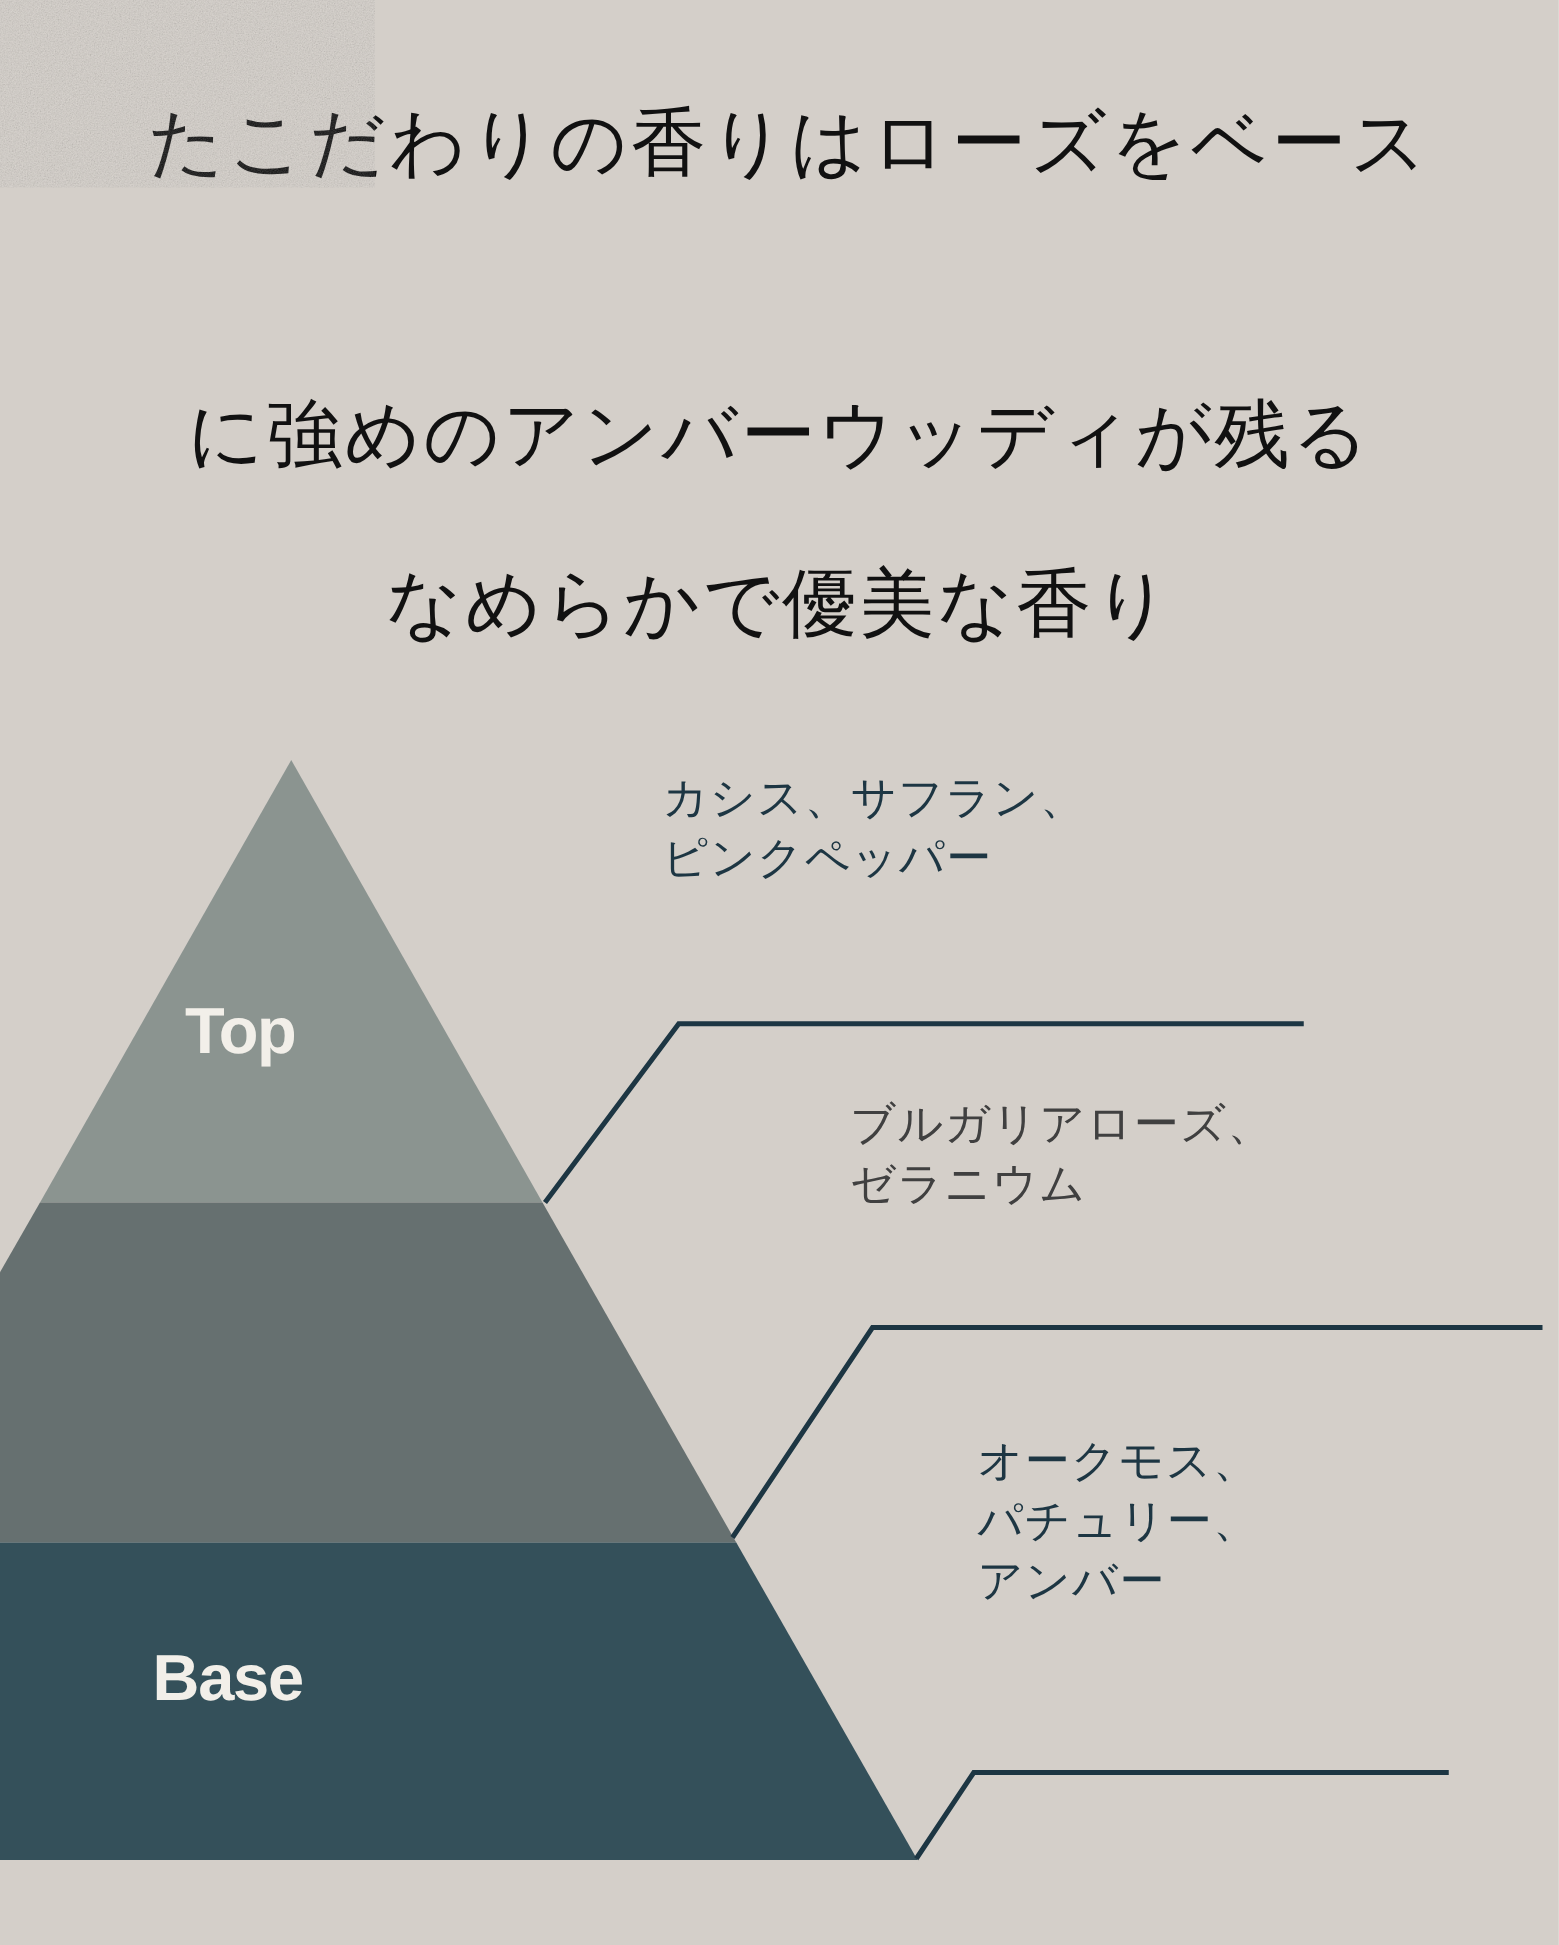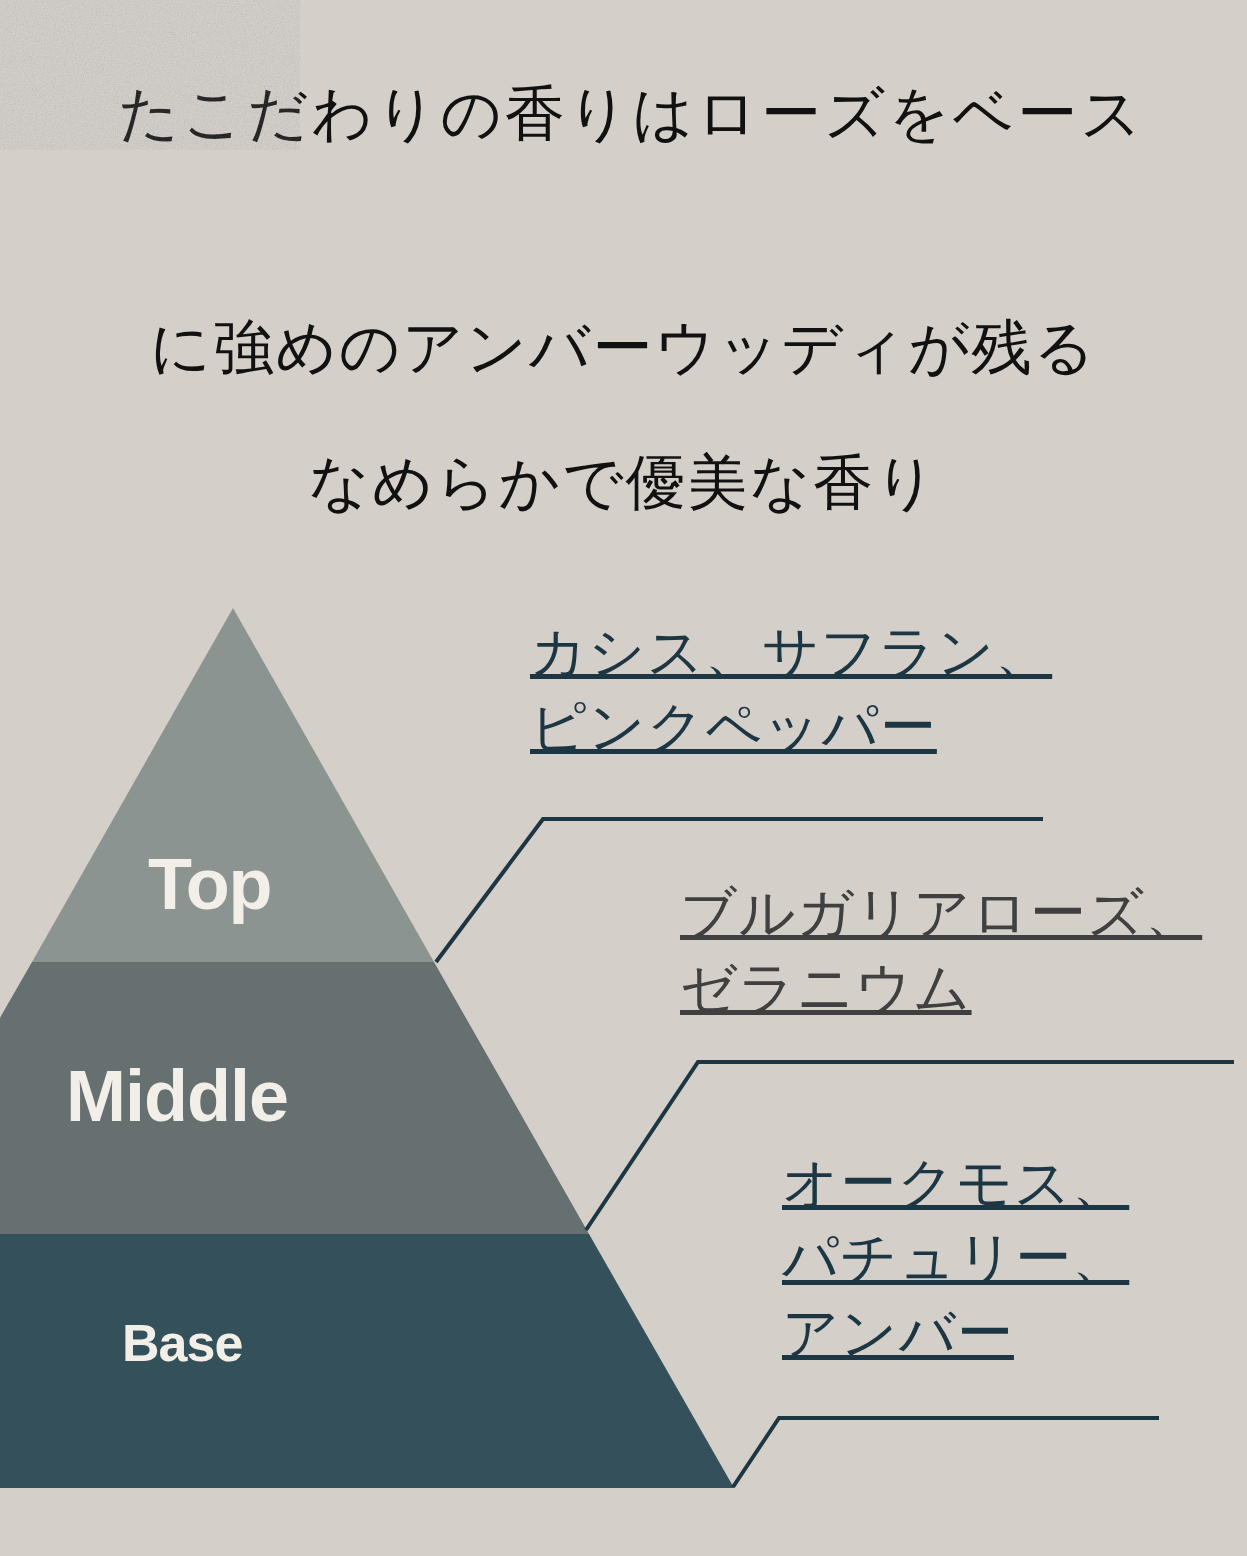--- a/index.html
+++ b/index.html
@@ -51,34 +51,33 @@
     width:1247px;height:1556px;
   }
   .band-label{
     position:absolute;
     color:#f2efe9;
     font-weight:700;
     font-size:70px;
     letter-spacing:-1px;
     z-index:20;
   }
-  #label-top   {left:148px; top:843px;  font-size:72px;}
+  #label-top   {left:148px; top:795px;  font-size:52px;}
   #label-middle{left:66px;  top:1055px; font-size:72px;}
   #label-base  {left:122px; top:1313px; font-size:52px;}
 
   
   .note{
     position:absolute;
     color:#1d3643;
-    font-size:56px;
+    font-size:36px;
     line-height:1.34;
     letter-spacing:1px;
     white-space:nowrap;
     z-index:25;
-    text-decoration:underline;
   }
   #note-top   {left:530px; top:614px;}
   #note-middle{left:680px; top:875px;}
   #note-base  {left:782px; top:1145px;}
 </style>
 </head>
 <body style="background: rgb(212, 207, 201);">
 
 <div id="stage">
 
@@ -95,21 +94,20 @@
     <polygon points="589,1234 734,1488 -269,1488 -124,1234" fill="#34505a"></polygon>
 
     <polyline points="436,962 543,819 1043,819" fill="none" stroke="#1d3643" stroke-width="4" stroke-linejoin="miter"></polyline>
 
     <polyline points="586,1230 698,1062 1234,1062" fill="none" stroke="#1d3643" stroke-width="4" stroke-linejoin="miter"></polyline>
 
     <polyline points="733,1487 779,1418 1159,1418" fill="none" stroke="#1d3643" stroke-width="4" stroke-linejoin="miter"></polyline>
   </svg>
 
   <div class="band-label" id="label-top" style="color: rgb(242, 239, 233);">Top</div>
-  <div class="band-label" id="label-middle" style="color: rgb(242, 239, 233);">Middle</div>
   <div class="band-label" id="label-base" style="color: rgb(242, 239, 233);">Base</div>
 
   <div class="note" id="note-top" style="color: rgb(29, 54, 67);">カシス、サフラン、<br>ピンクペッパー</div>
   <div class="note" id="note-middle" style="color: #404040;">ブルガリアローズ、<br>ゼラニウム</div>
   <div class="note" id="note-base" style="color: rgb(29, 54, 67);">オークモス、<br>パチュリー、<br>アンバー</div>
 
 </div>
 
 <svg id="grain">
   <filter id="noiseF">

